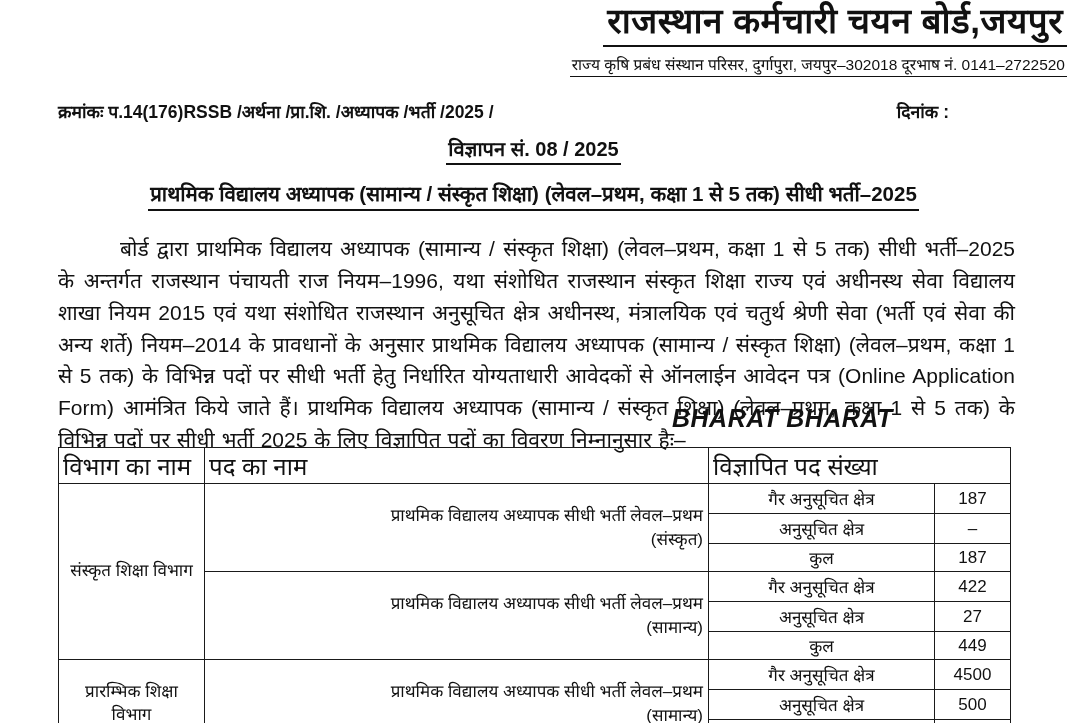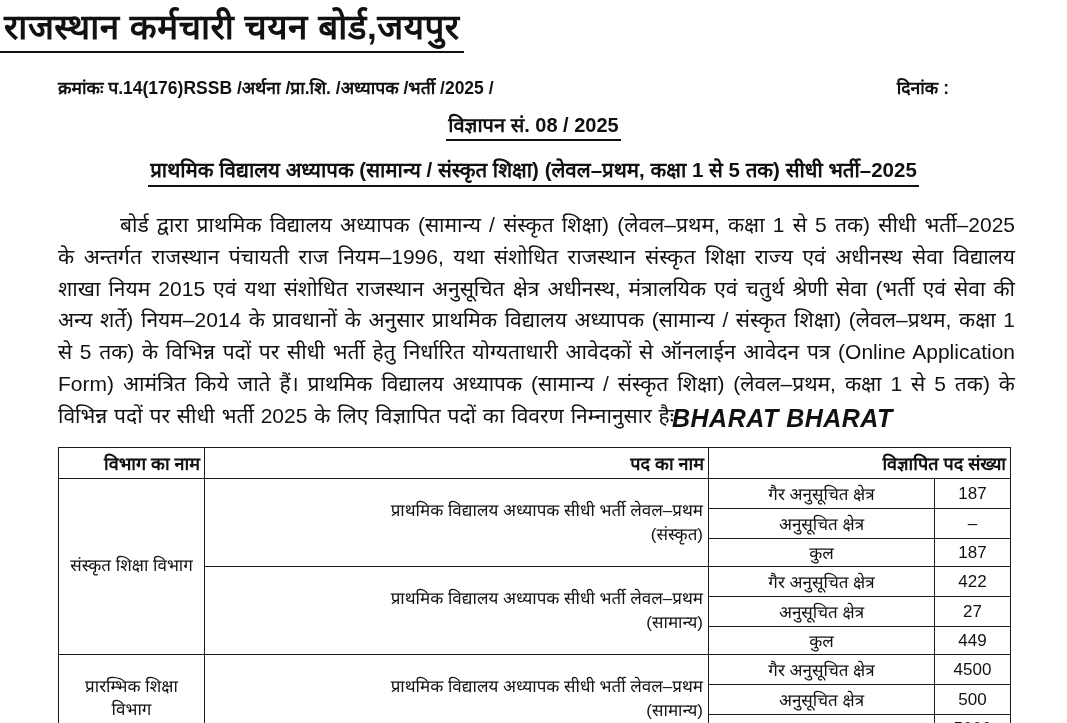--- a/index.html
+++ b/index.html
@@ -16,22 +16,22 @@
     overflow: hidden;
   }
 
   .page {
     position: absolute;
     inset: 0;
   }
 
   
   .masthead {
-    text-align: left;
-    padding-top: 6px;
+    text-align: right;
+    padding-top: 0;
   }
   .org-title {
     font-family: "Liberation Sans", "DejaVu Sans", sans-serif;
     font-size: 35px;
     font-weight: 700;
     letter-spacing: 0.5px;
     line-height: 1.22;
     display: inline-block;
     border-bottom: 2px solid #111;
     padding: 0 4px 2px 4px;
@@ -128,23 +128,23 @@
     font-family: "Liberation Sans", "DejaVu Sans", sans-serif;
   }
   table.posts td, table.posts th {
     border: 1.5px solid #1a1a1a;
     padding: 2px 5px;
     vertical-align: middle;
     font-weight: 400;
     font-size: 17px;
   }
   table.posts thead th {
-    text-align: right;
-    font-weight: 700;
-    font-size: 18px;
+    text-align: left;
+    font-weight: 400;
+    font-size: 24px;
     height: 28px;
     padding: 1px 4px;
   }
   .col-dept  { width: 146px; }
   .col-post  { width: 504px; }
   .col-cat   { width: 226px; }
   .col-num   { width: 76px; }
 
   td.dept-cell {
     text-align: center;
@@ -183,20 +183,21 @@
   .post-sub { display: block; }
 </style>
 </head>
 <body>
 
 <div class="page">
 
   <div class="masthead">
     <div class="org-title">राजस्थान कर्मचारी चयन बोर्ड,जयपुर</div>
     <br>
+    <div class="org-address">राज्य कृषि प्रबंध संस्थान परिसर, दुर्गापुरा, जयपुर–302018 दूरभाष नं. 0141–2722520</div>
   </div>
 
   <div class="ref-row">
     <div class="ref-left">क्रमांकः प.14(176)RSSB /अर्थना /प्रा.शि. /अध्यापक /भर्ती /2025 /</div>
     <div class="ref-right">दिनांक :</div>
   </div>
 
   <div class="advt-no-wrap">
     <span class="advt-no">विज्ञापन सं. 08 / 2025</span>
   </div>

